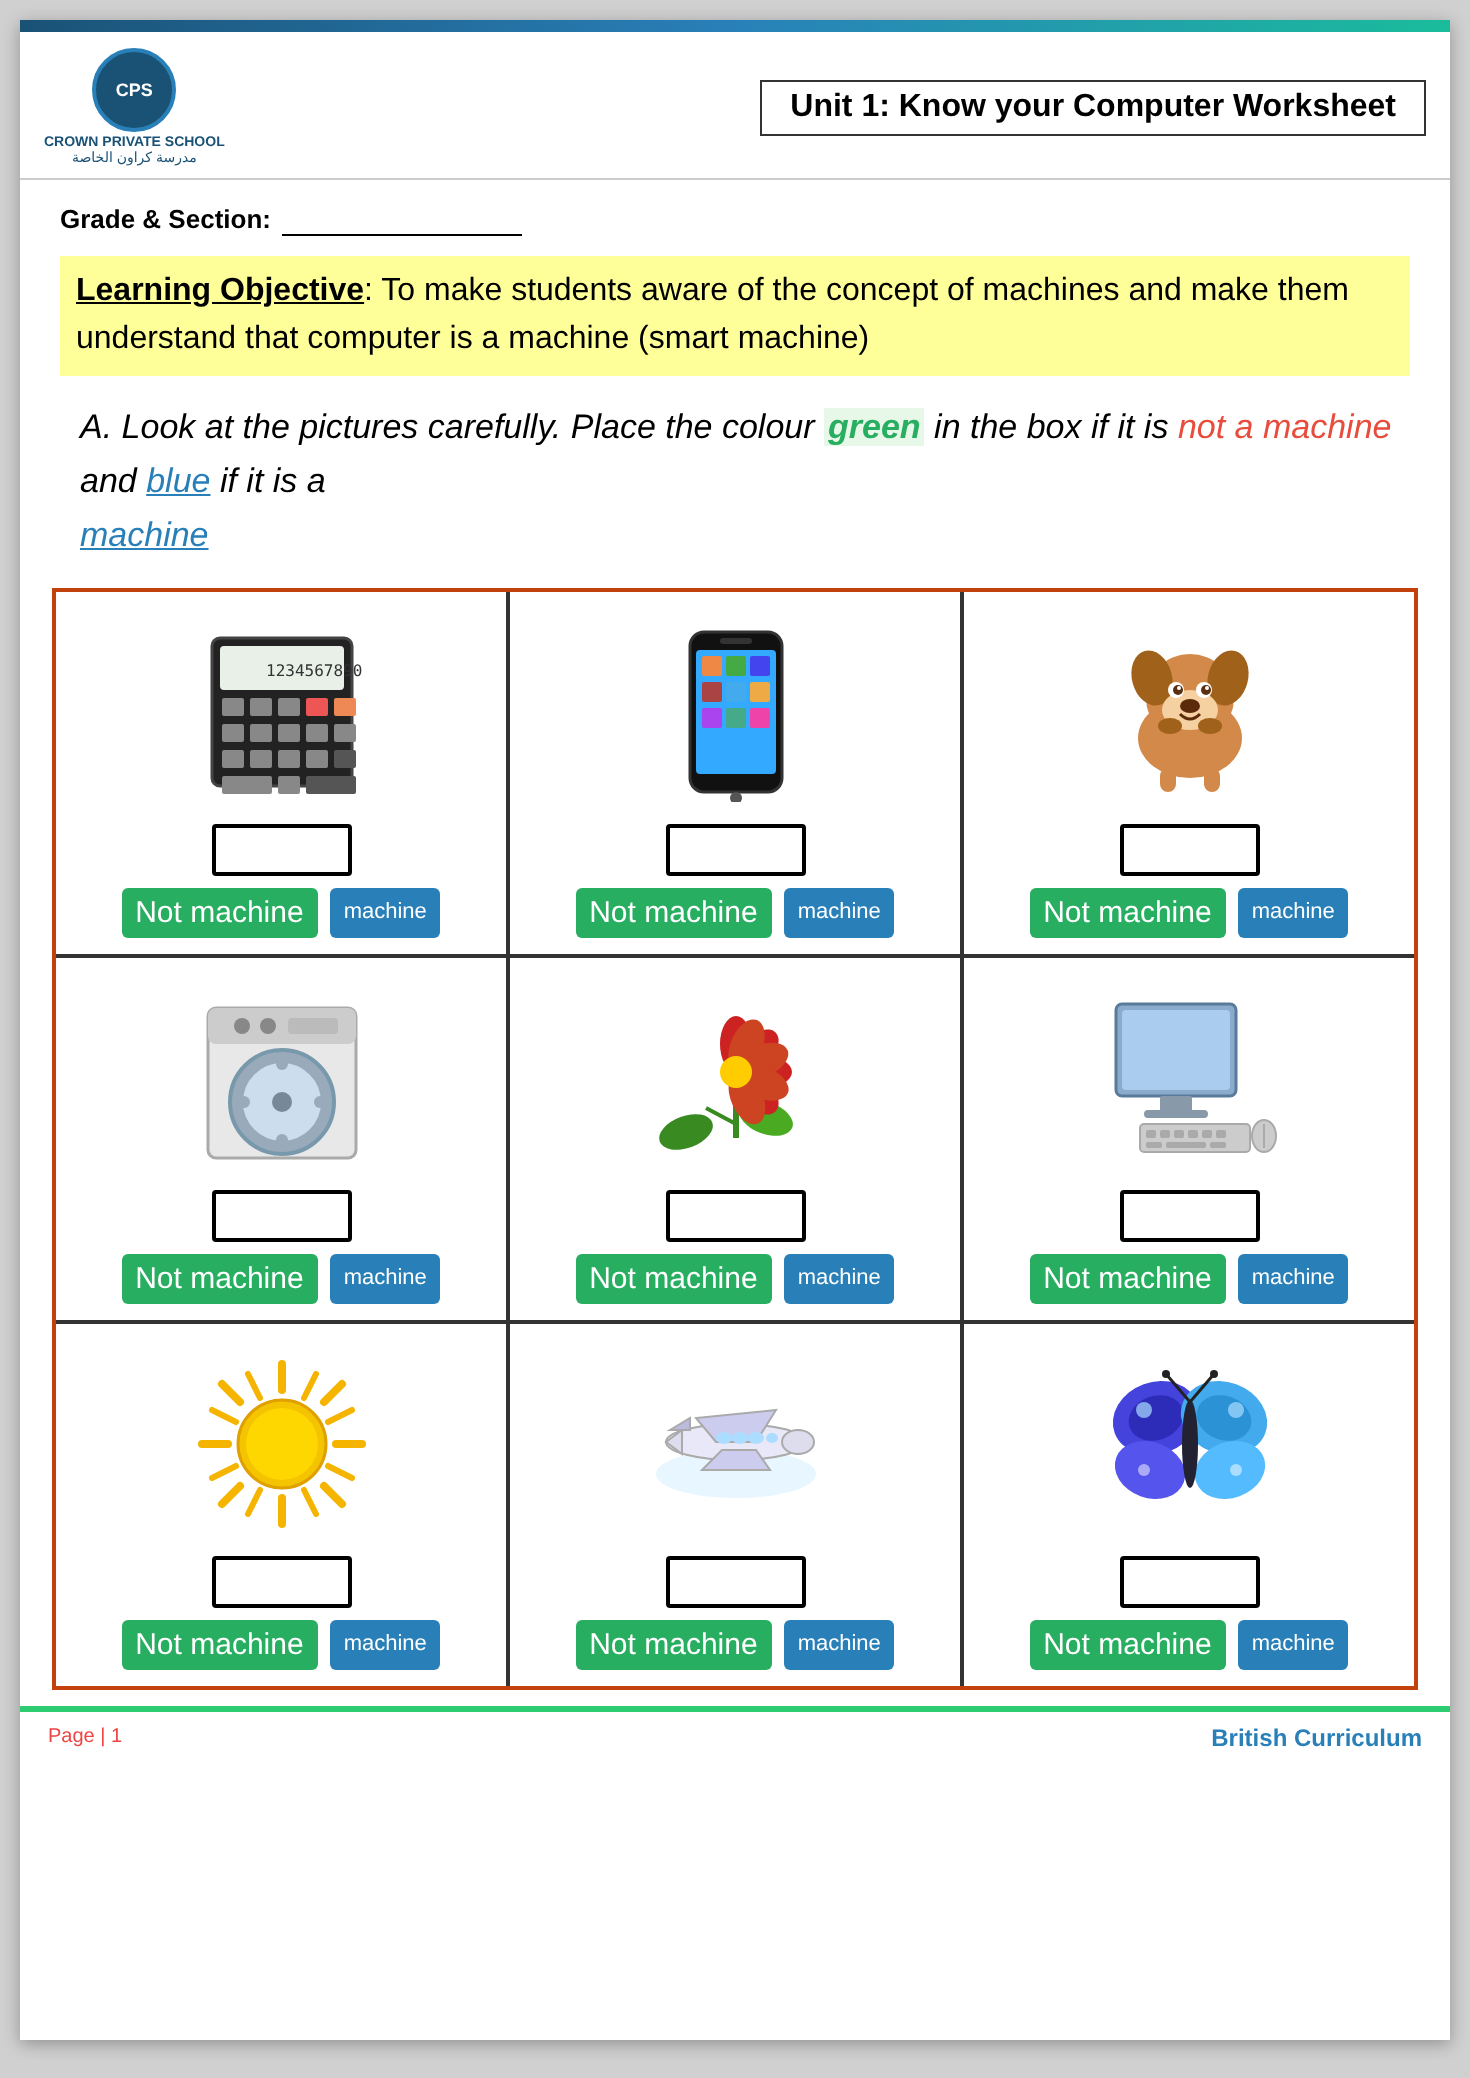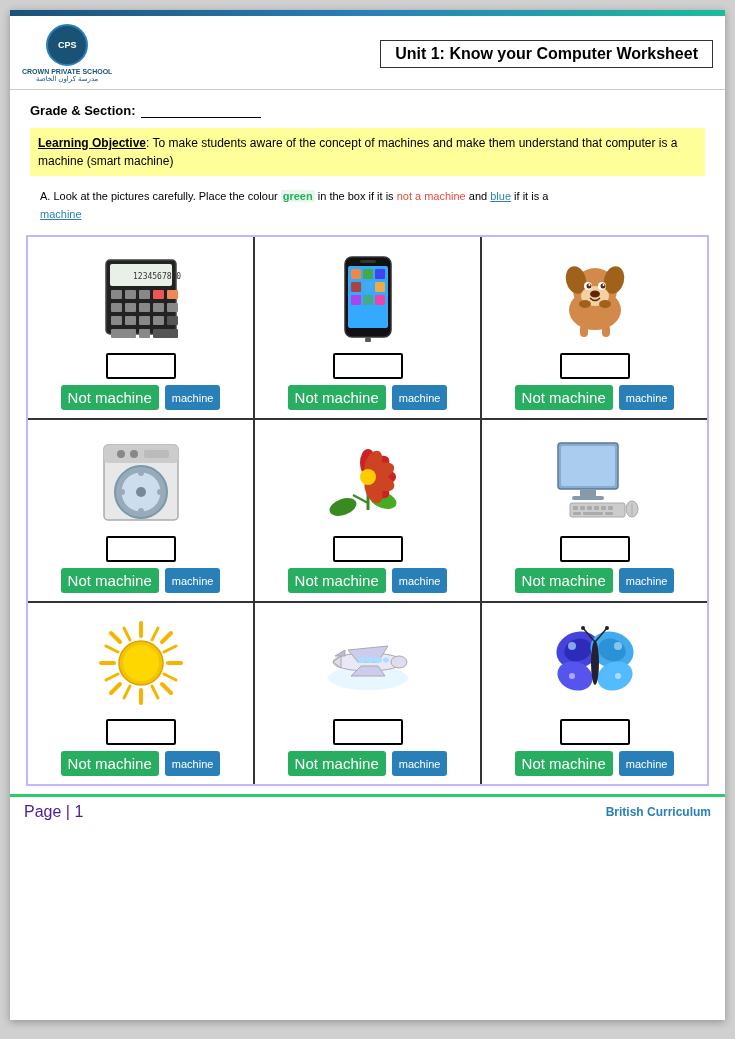--- a/index.html
+++ b/index.html
@@ -85,56 +85,56 @@
       gap: 6px;
     }
     .underline-field {
       border-bottom: 1px solid #000;
       width: 200px;
       height: 16px;
       display: inline-block;
     }
     .grade-field {
       display: flex;
-      align-items: center;
       gap: 6px;
     }
     .underline-field-short {
       border-bottom: 1px solid #000;
       width: 120px;
       height: 16px;
       display: inline-block;
     }
     
     .learning-obj {
       background: #ffff99;
       margin: 4px 20px;
       padding: 6px 8px;
-      font-size: 12px;
+      font-size: 16px;
       color: #000;
       line-height: 1.5;
     }
     .learning-obj .label {
       font-weight: bold;
       text-decoration: underline;
     }
     
     .instructions {
       padding: 8px 20px 4px 30px;
-      font-size: 11px;
+      font-size: 17px;
       line-height: 1.6;
       color: #000;
+      font-style: italic;
     }
     .instructions .green-text { color: #27ae60; font-weight: bold; background: #e8f8e8; padding: 0 2px; }
     .instructions .red-text { color: #e74c3c; }
     .instructions .blue-link { color: #2980b9; text-decoration: underline; }
     
     .grid-container {
       margin: 8px 16px;
-      border: 2px solid #c4b5fd;
+      border: 2px solid #c2410c;
     }
     .grid-row {
       display: flex;
       border-bottom: 2px solid #333;
     }
     .grid-row:last-child {
       border-bottom: none;
     }
     .grid-cell {
       flex: 1;
@@ -194,22 +194,22 @@
     
     .footer {
       display: flex;
       justify-content: space-between;
       align-items: center;
       padding: 6px 14px;
       border-top: 3px solid #2ecc71;
       margin-top: 4px;
     }
     .page-num {
-      font-size: 16px;
-      color: #4c1d95;
+      font-size: 10px;
+      color: #ef4444;
     }
     .curriculum {
       font-size: 12px;
       color: #2980b9;
       font-weight: bold;
     }
     
     .calculator-svg, .phone-svg, .dog-svg, .washer-svg, .flower-svg, .computer-svg, .sun-svg, .plane-svg, .butterfly-svg {
       width: 90px;
       height: 90px;

